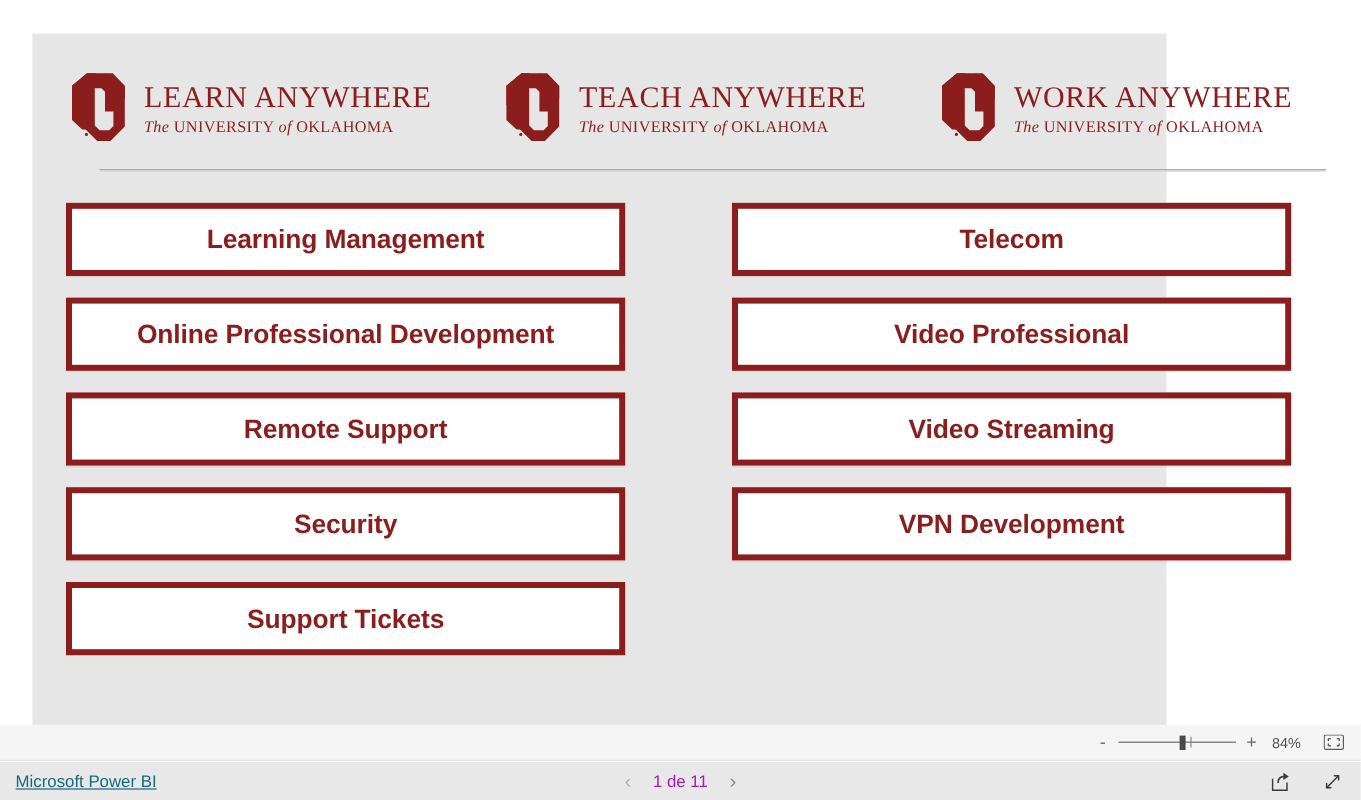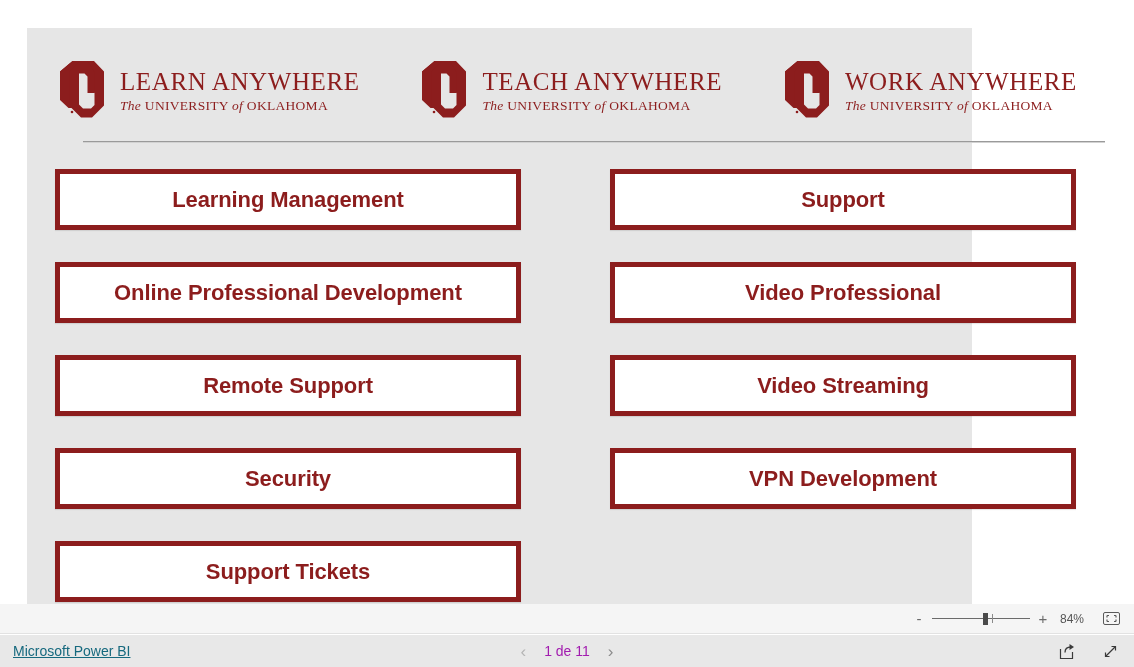--- a/index.html
+++ b/index.html
@@ -98,21 +98,21 @@
     left: 28px;
     top: 141px;
     width: 1050px;
     display: flex;
     gap: 89px;
   }
 
   .btn-col {
     display: flex;
     flex-direction: column;
-    gap: 32px;
+    gap: 18px;
   }
 
   .btn-col.left  { width: 466px; }
   .btn-col.right { width: 466px; }
 
   .nav-button {
     height: 61px;
     background: #ffffff;
     border: 5px solid #8c1d1d;
     display: flex;
@@ -342,21 +342,21 @@
         <div class="nav-button">
           <span class="nav-button-label">Security</span>
         </div>
         <div class="nav-button">
           <span class="nav-button-label">Support Tickets</span>
         </div>
       </div>
 
       <div class="btn-col right">
         <div class="nav-button">
-          <span class="nav-button-label">Support</span>
+          <span class="nav-button-label">Telecom</span>
         </div>
         <div class="nav-button">
           <span class="nav-button-label">Video Professional</span>
         </div>
         <div class="nav-button">
           <span class="nav-button-label">Video Streaming</span>
         </div>
         <div class="nav-button">
           <span class="nav-button-label">VPN Development</span>
         </div>

